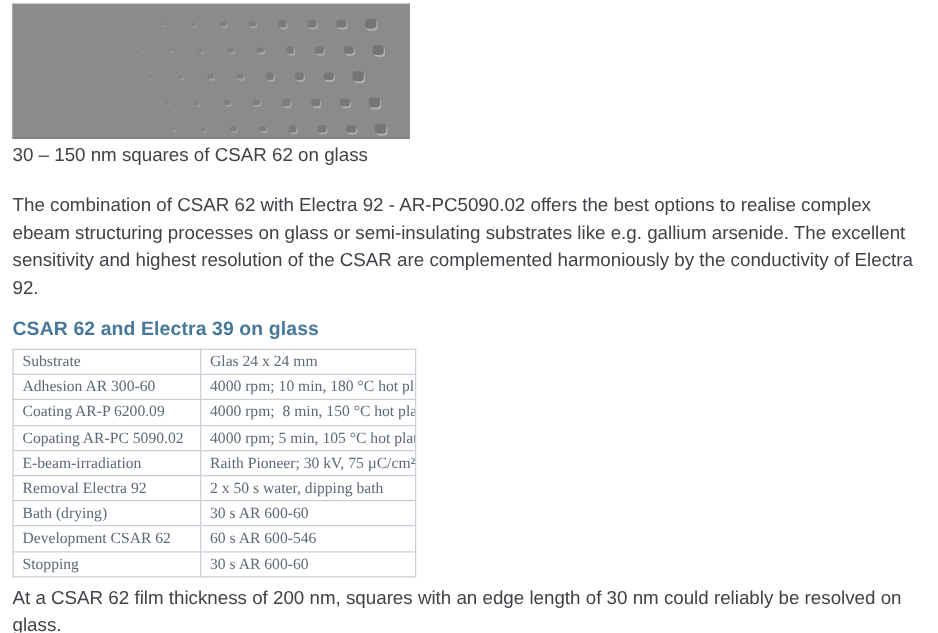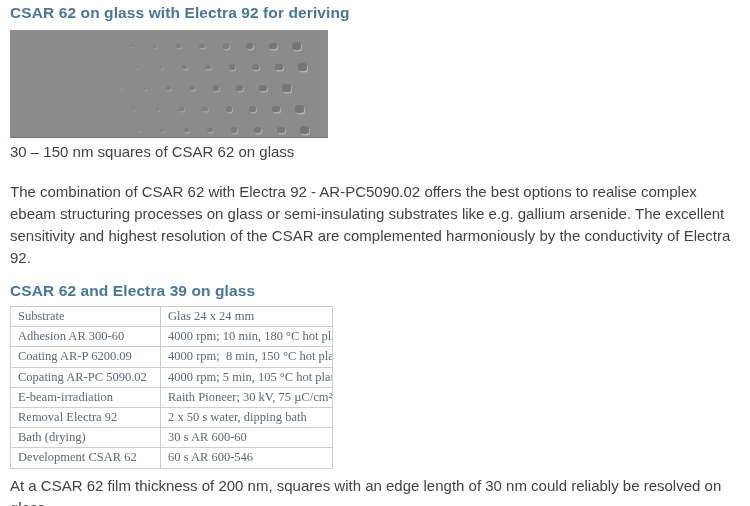--- a/index.html
+++ b/index.html
@@ -70,21 +70,20 @@
     font-family: Liberation Serif, serif;
   }
   td.col-label { width: 138px; }
   td.col-value { width: 160px; }
 </style>
 </head>
 <body>
 
 <div class="page">
 
-  <h2 class="heading heading-1">CSAR 62 on glass with Electra 92 for deriving</h2>
 
   <div class="micrograph" id="micrograph" title="Electron micrograph of 30 - 150 nm squares of CSAR 62 on glass, rows of dots increasing in size from left to right">
       <span class="dot" style="width: 2px; height: 1.6px; left: 95px; top: 14.2px; opacity: 0.22;"></span>
       <span class="dot" style="width: 2.875px; height: 2.3px; left: 118.3px; top: 13.85px; opacity: 0.31;"></span>
       <span class="dot" style="width: 3.75px; height: 3px; left: 141.6px; top: 13.5px; opacity: 0.4;"></span>
       <span class="dot" style="width: 4.625px; height: 3.7px; left: 164.9px; top: 13.15px; opacity: 0.49;"></span>
       <span class="dot" style="width: 5.5px; height: 4.4px; left: 188.2px; top: 12.8px; opacity: 0.58;"></span>
       <span class="dot" style="width: 6.375px; height: 5.1px; left: 211.5px; top: 12.45px; opacity: 0.67;"></span>
       <span class="dot" style="width: 7.25px; height: 5.8px; left: 234.8px; top: 12.1px; opacity: 0.76;"></span>
       <span class="dot" style="width: 8.125px; height: 6.5px; left: 258.1px; top: 11.75px; opacity: 0.85;"></span>
@@ -160,18 +159,22 @@
           <td class="col-value">2 x 50 s water, dipping bath</td>
         </tr>
         <tr>
           <td class="col-label">Bath (drying)</td>
           <td class="col-value">30 s AR 600-60</td>
         </tr>
         <tr>
           <td class="col-label">Development CSAR 62</td>
           <td class="col-value">60 s AR 600-546</td>
         </tr>
+        <tr>
+          <td class="col-label">Stopping</td>
+          <td class="col-value">30 s AR 600-60</td>
+        </tr>
       </tbody>
   </table>
 
   <p class="body-text closing-text">At a CSAR 62 film thickness of 200 nm, squares with an edge length of 30 nm could reliably be resolved on glass.</p>
 
 </div>
 
 </body></html>

